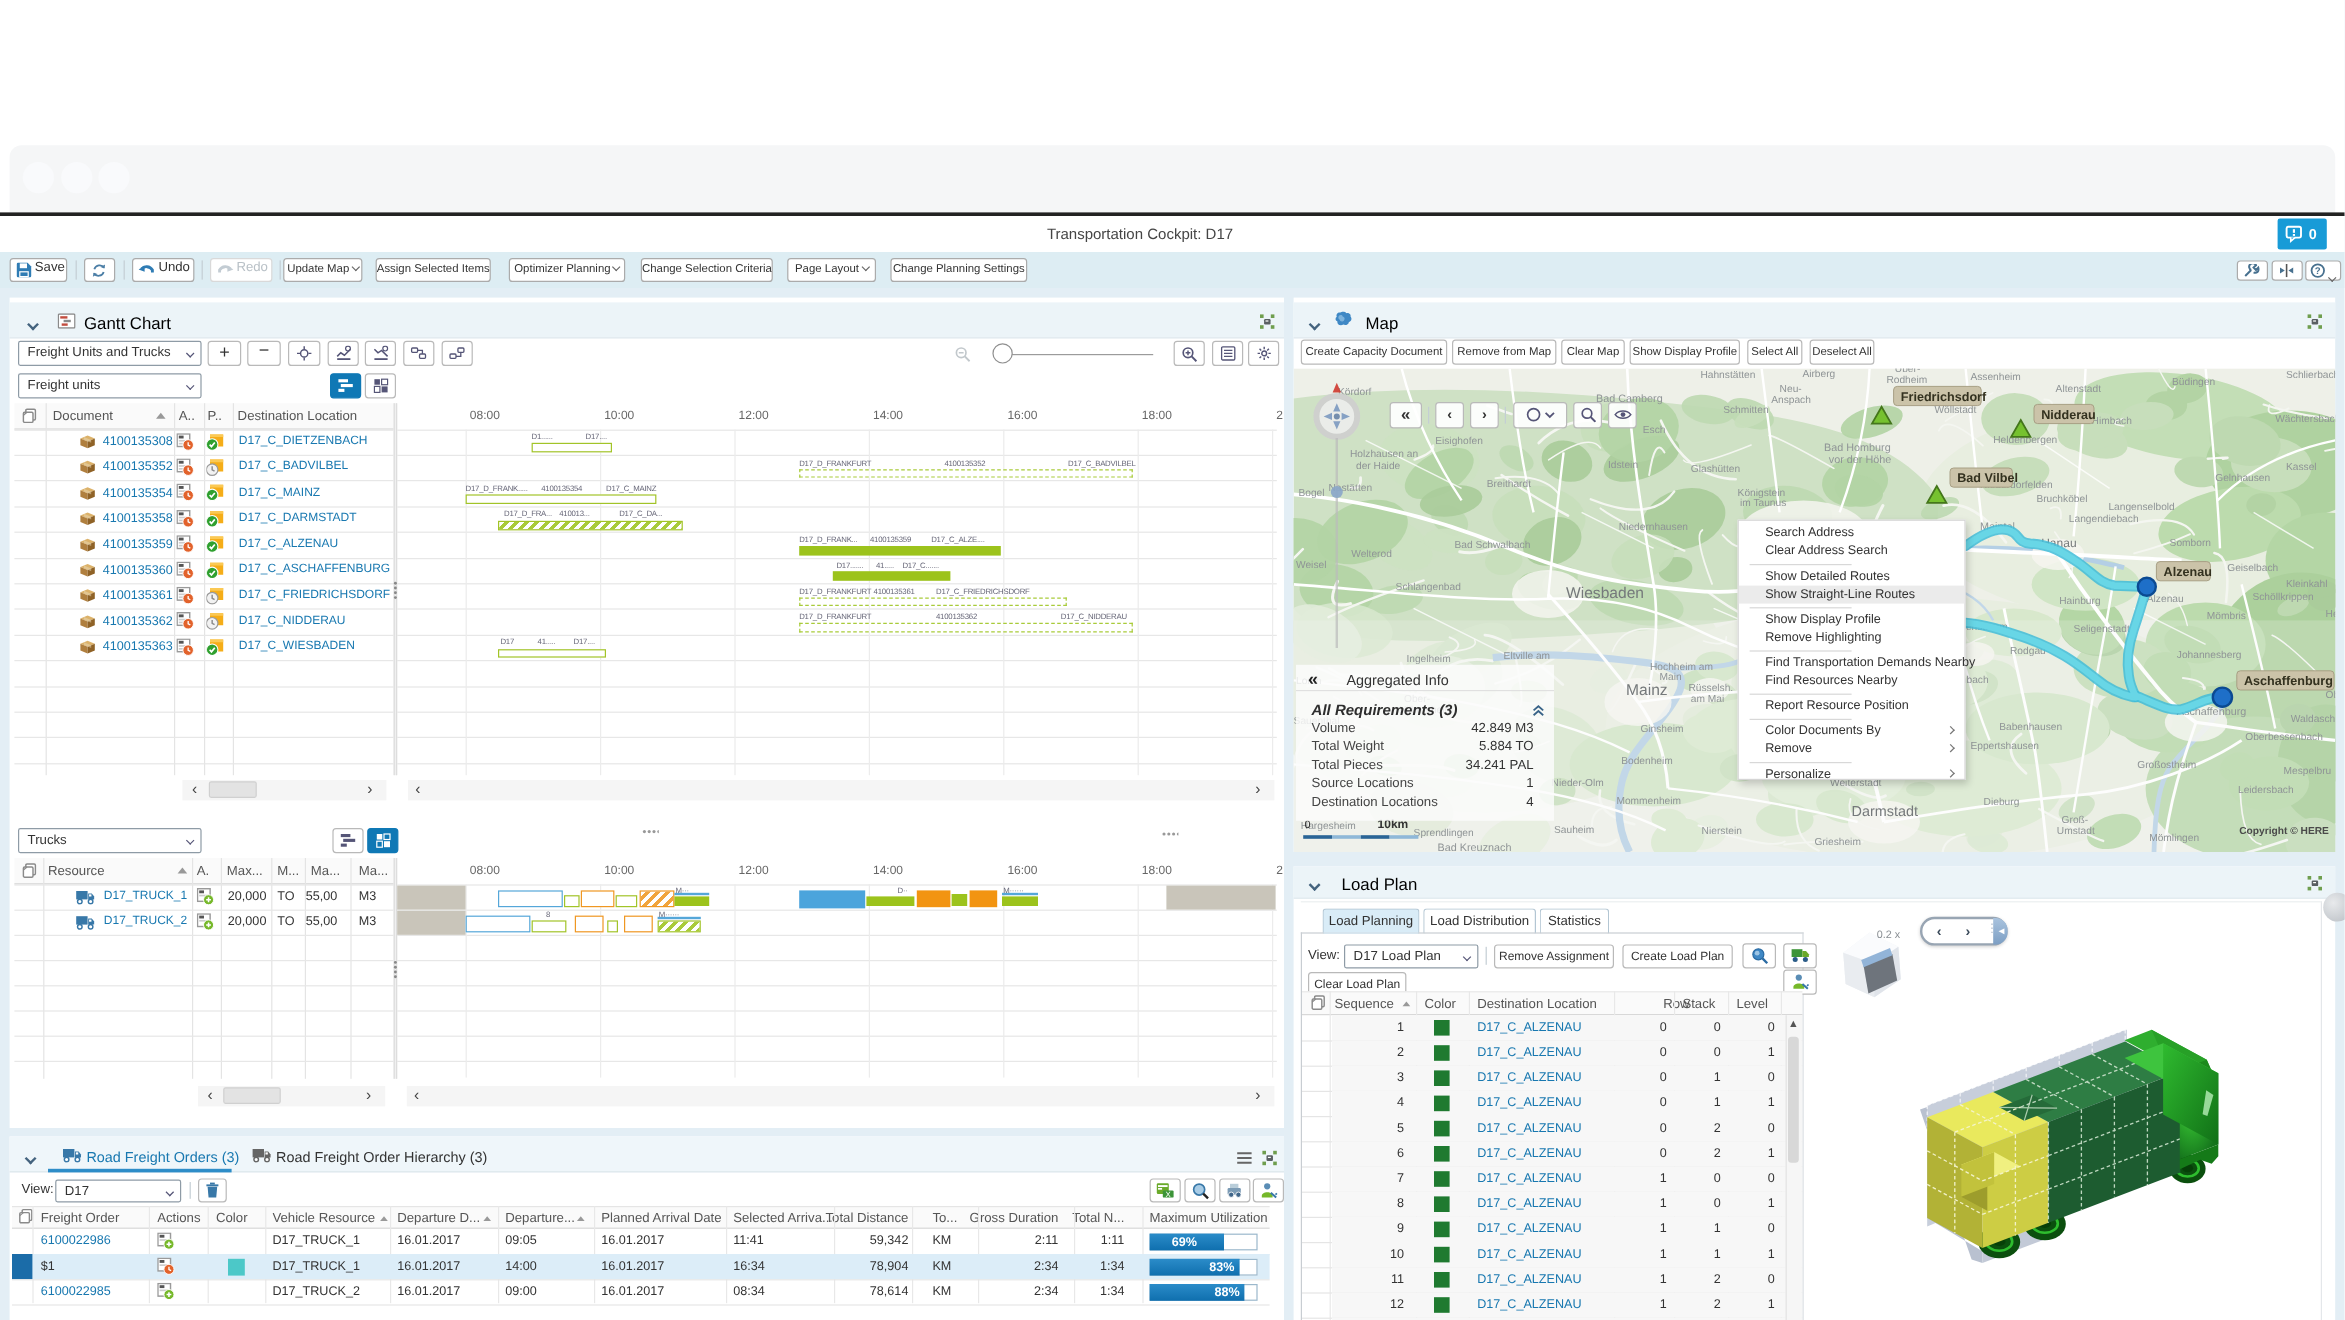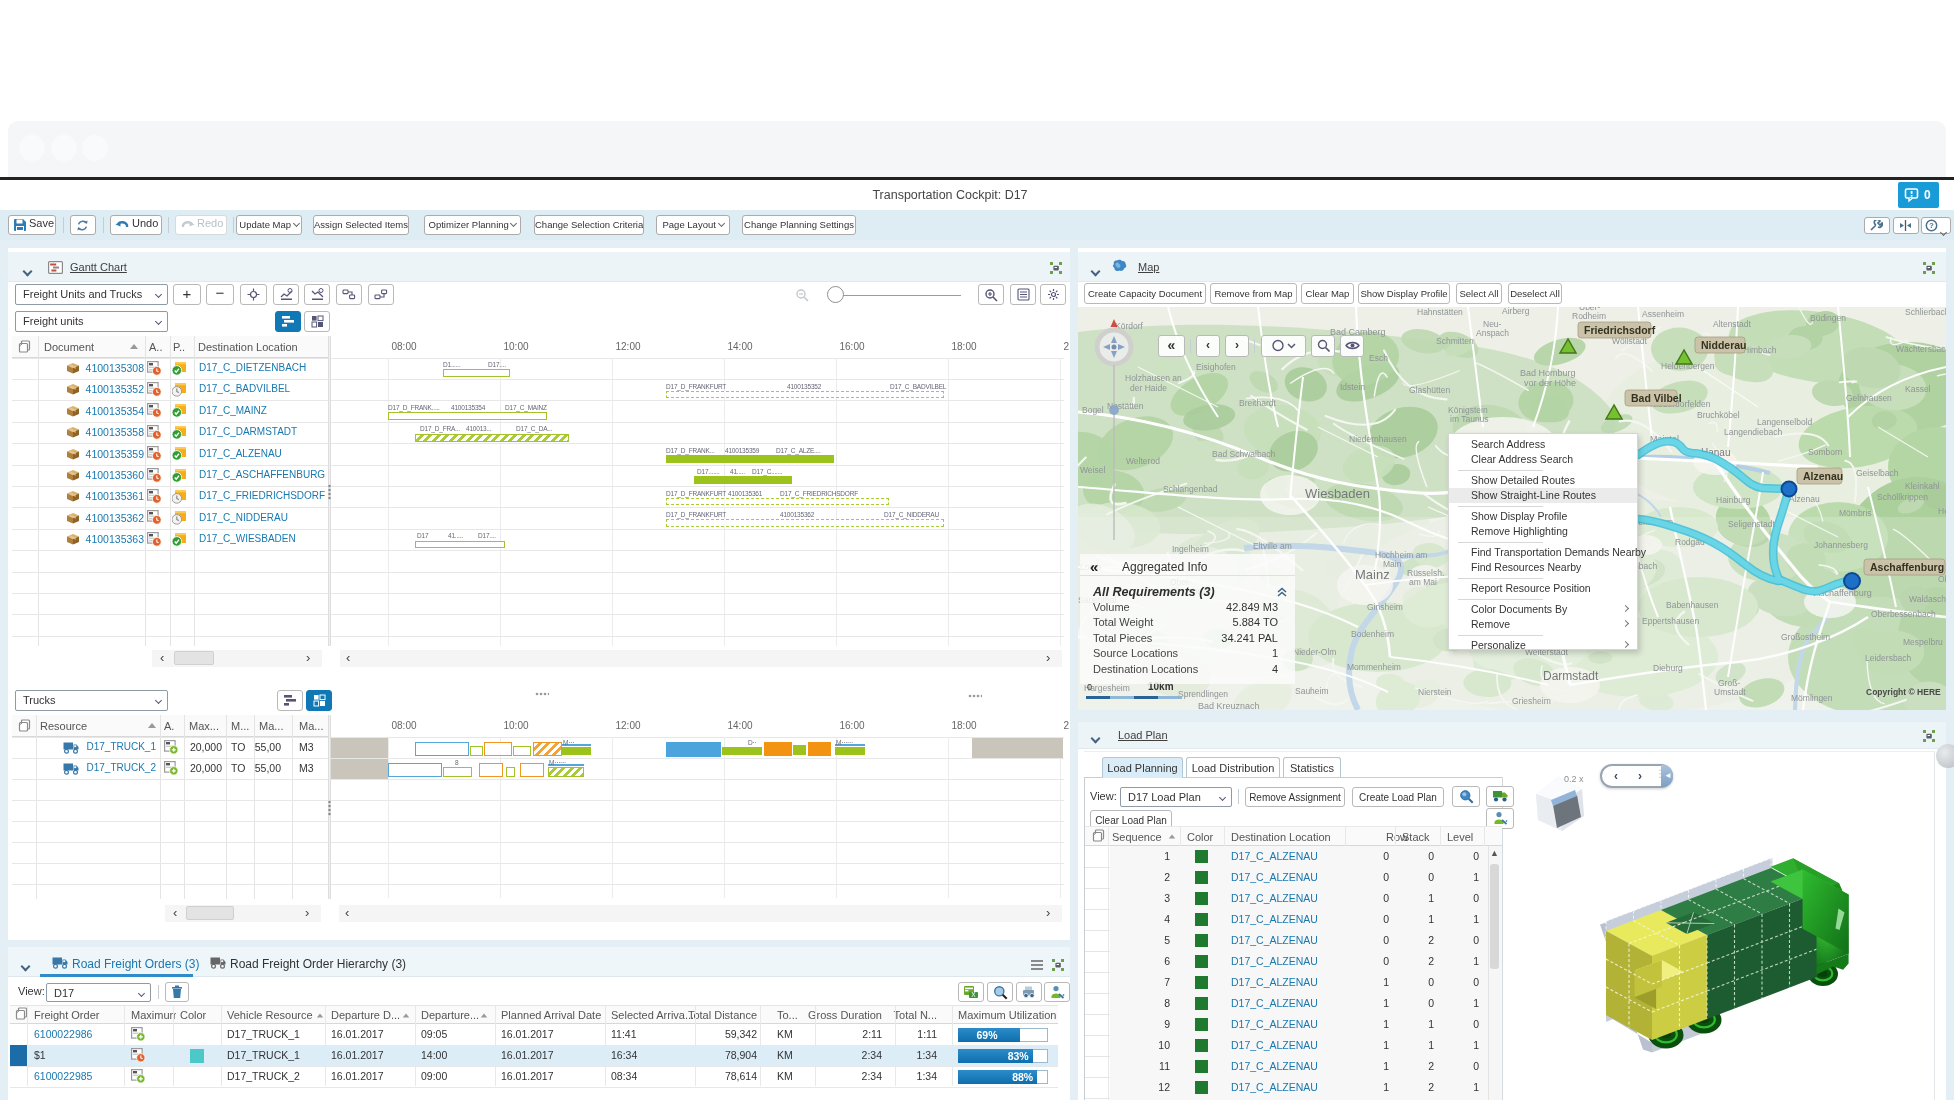--- a/index.html
+++ b/index.html
@@ -1,19 +1,19 @@
 <!DOCTYPE html>
 <html><head><meta charset="utf-8"><style>
 *{margin:0;padding:0;box-sizing:border-box;}
 html,body{width:1954px;height:1100px;}
 body{font-family:"Liberation Sans",sans-serif;background:#fff;overflow:hidden;}
 #page{position:relative;width:1954px;height:1100px;background:#fff;overflow:hidden;}
 .abs{position:absolute;}
 .phead{position:absolute;background:#ecf4f8;border-bottom:1px solid #e0e9ee;}
-.phtitle{position:absolute;font-size:11px;color:#404040;text-decoration:underline;}
+.phtitle{position:absolute;font-size:14px;color:#000000;}
 .chev{display:inline-block;width:7px;height:7px;border-right:2px solid #44637e;border-bottom:2px solid #44637e;transform:rotate(45deg);}
 .chevsm{display:inline-block;width:5px;height:5px;border-right:1.5px solid #666;border-bottom:1.5px solid #666;transform:rotate(45deg);vertical-align:2px;}
 .btn{position:absolute;background:#fff;border:1px solid #ababab;border-radius:3px;font-size:10px;color:#333;text-align:center;line-height:18px;height:20px;white-space:nowrap;}
 .btn2{position:absolute;background:#fff;border:1px solid #b9b9b9;border-radius:3px;font-size:10px;color:#333;text-align:center;height:21px;line-height:19px;white-space:nowrap;}
 .sep{position:absolute;width:1px;background:#c4ced4;}
 .dd{position:absolute;background:#fff;border:1px solid #8e9ba6;border-radius:2px;font-size:11px;color:#333;line-height:18px;padding-left:7px;white-space:nowrap;}
 .dd .da{position:absolute;right:6px;top:7px;width:5px;height:5px;border-right:1.5px solid #557;border-bottom:1.5px solid #557;transform:rotate(45deg);}
 .link{color:#1878b0;}
 .gridv{position:absolute;width:1px;background:#ececec;}
 .thdr{position:absolute;font-size:11px;color:#555;white-space:nowrap;}
@@ -704,21 +704,21 @@
         <path d="M1.5 11.5 C1.5 7.5 10.5 7.5 10.5 11.5 L10.5 13 H1.5Z" fill="#76b82a"></path>
         <path d="M9 9 L13.5 13 M13 9.5 l1 1" stroke="#3878a8" stroke-width="1.7"></path>
       </svg></div>
 <div class="abs" style="left:10px;top:1005px;width:1048px;height:19px;background:#fafafa;border-bottom:1px solid #d8d8d8;border-top:1px solid #e5e5e5;"></div>
 <svg class="abs" style="left:15px;top:1007px" width="13" height="13" viewBox="0 0 13 13">
       <rect x="3.5" y="1" width="8" height="9" rx="1" fill="#fff" stroke="#8a8a8a" stroke-width="1.2"></rect>
       <rect x="1.5" y="3.5" width="8" height="8.5" rx="1" fill="#fff" stroke="#8a8a8a" stroke-width="1.2"></rect>
       <path d="M1.5 6 l3-2.5" stroke="#8a8a8a" stroke-width="1"></path>
     </svg>
 <div class="thdr" style="left:34px;top:1009px;width:90px;height:13px;overflow:hidden;">Freight Order</div>
-<div class="thdr" style="left:131px;top:1009px;width:45px;height:13px;overflow:hidden;">Maximum</div>
+<div class="thdr" style="left:131px;top:1009px;width:45px;height:13px;overflow:hidden;">Actions</div>
 <div class="thdr" style="left:180px;top:1009px;width:40px;height:13px;overflow:hidden;">Color</div>
 <div class="thdr" style="left:227px;top:1009px;width:88px;height:13px;overflow:hidden;">Vehicle Resource</div>
 <div class="thdr" style="left:331px;top:1009px;width:76px;height:13px;overflow:hidden;">Departure D...</div>
 <div class="thdr" style="left:421px;top:1009px;width:66px;height:13px;overflow:hidden;">Departure...</div>
 <div class="thdr" style="left:501px;top:1009px;width:102px;height:13px;overflow:hidden;">Planned Arrival Date</div>
 <div class="thdr" style="left:611px;top:1009px;width:82px;height:13px;overflow:hidden;">Selected Arriva...</div>
 <div class="thdr" style="left:667px;top:1009px;width:90px;height:13px;text-align:right;">Total Distance</div>
 <div class="thdr" style="left:777px;top:1009px;width:30px;height:13px;overflow:hidden;">To...</div>
 <div class="thdr" style="left:792px;top:1009px;width:90px;height:13px;text-align:right;">Gross Duration</div>
 <div class="thdr" style="left:847px;top:1009px;width:90px;height:13px;text-align:right;">Total N...</div>

